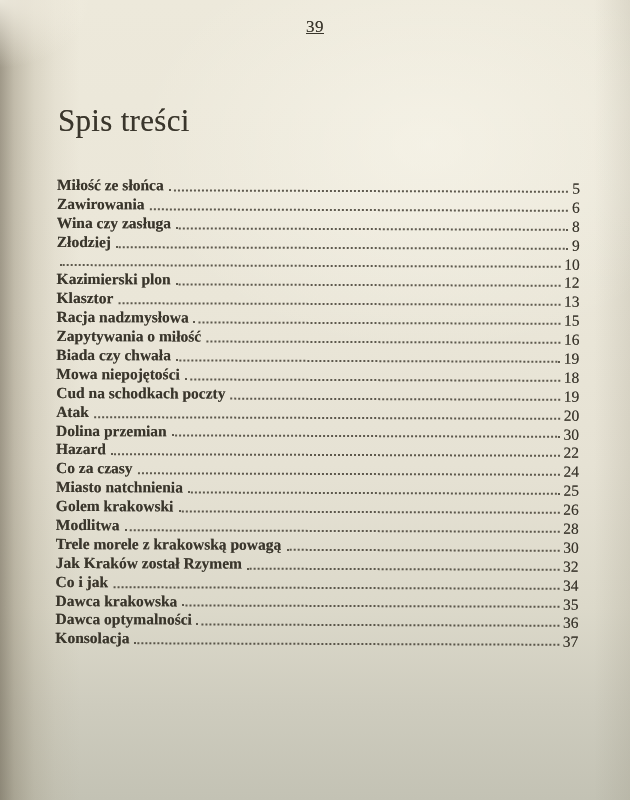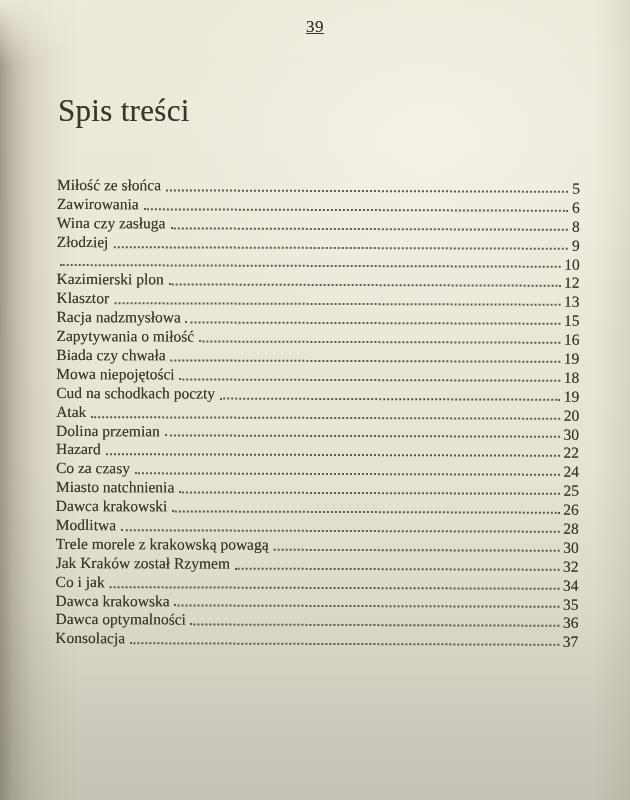--- a/index.html
+++ b/index.html
@@ -26,33 +26,33 @@
       linear-gradient(to bottom,
         #ede9db 0%, #eae6d8 38%, #e6e2d4 58%,
         #dcd9ca 76%, #ceccbe 88%, #c3c2b4 100%);
   }
   .ink{ color:#3a362c; text-shadow:0 0 0.6px rgba(58,54,44,0.65); }
   .pagenum-top{
     position:absolute; top:17px; left:0; width:100%;
     text-align:center; font-size:17px; letter-spacing:0.5px;text-decoration:underline;
   }
   .title{
-    position:absolute; top:93px; left:58px;
+    position:absolute; top:103px; left:58px;
     font-size:31px; letter-spacing:0.3px;
   }
   .toc{
     position:absolute; top:176px; left:57px; right:50px;
     transform:rotate(0.2deg); transform-origin:left top;
   }
   .toc-row{
     display:flex; align-items:baseline;
     height:18.9px; font-size:15.5px; line-height:18.9px;
     white-space:nowrap;
   }
-  .toc-title{ flex:0 0 auto; padding-right:2px; }
+  .toc-title{ flex:0 0 auto; padding-right:2px;font-weight:bold; }
   .toc-leader{
     flex:1 1 auto; align-self:flex-end;
     border-bottom:2px dotted rgba(62,57,46,0.82);
     margin:0 3px 4px 3px; min-width:10px;
   }
   .toc-page{ flex:0 0 auto; padding-left:1px; transform:translateY(2px); }
 </style>
 </head>
 <body>
 
@@ -159,21 +159,21 @@
         <span class="toc-page">24</span>
       </div>
 
       <div class="toc-row ink">
         <span class="toc-title">Miasto natchnienia</span>
         <span class="toc-leader"></span>
         <span class="toc-page">25</span>
       </div>
 
       <div class="toc-row ink">
-        <span class="toc-title">Dawca krakowski</span>
+        <span class="toc-title">Golem krakowski</span>
         <span class="toc-leader"></span>
         <span class="toc-page">26</span>
       </div>
 
       <div class="toc-row ink">
         <span class="toc-title">Modlitwa</span>
         <span class="toc-leader"></span>
         <span class="toc-page">28</span>
       </div>
 

